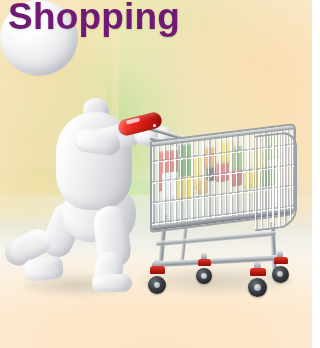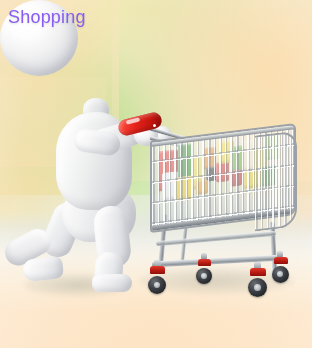--- a/index.html
+++ b/index.html
@@ -112,23 +112,23 @@
         rgba(255,255,255,0.18) 78%,
         rgba(255,255,255,0.34) 100%);
     pointer-events: none;
   }
 
   
   .title {
     position: absolute;
     left: 8px;
     top: 1px;
-    font-size: 18px;
-    font-weight: normal;
-    color: #8b5cf6;
+    font-size: 37px;
+    font-weight: bold;
+    color: #701a75;
     letter-spacing: 0.2px;
     line-height: 32px;
     text-shadow: 0 1px 2px rgba(130,160,110,0.30);
     white-space: nowrap;
     z-index: 40;
   }
 
   
   .scene { position: absolute; inset: 0; z-index: 20; }
 

